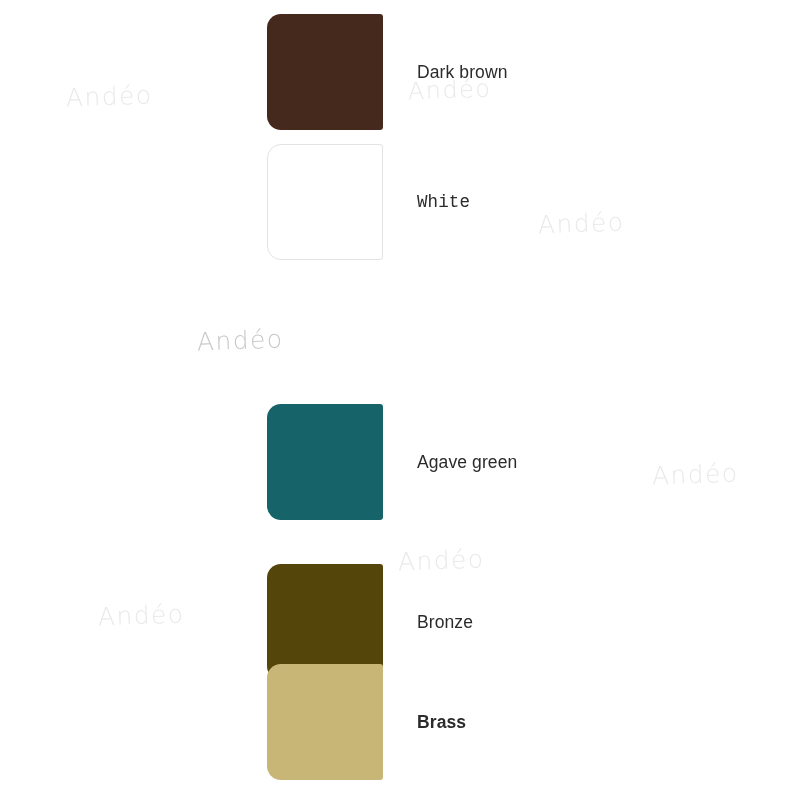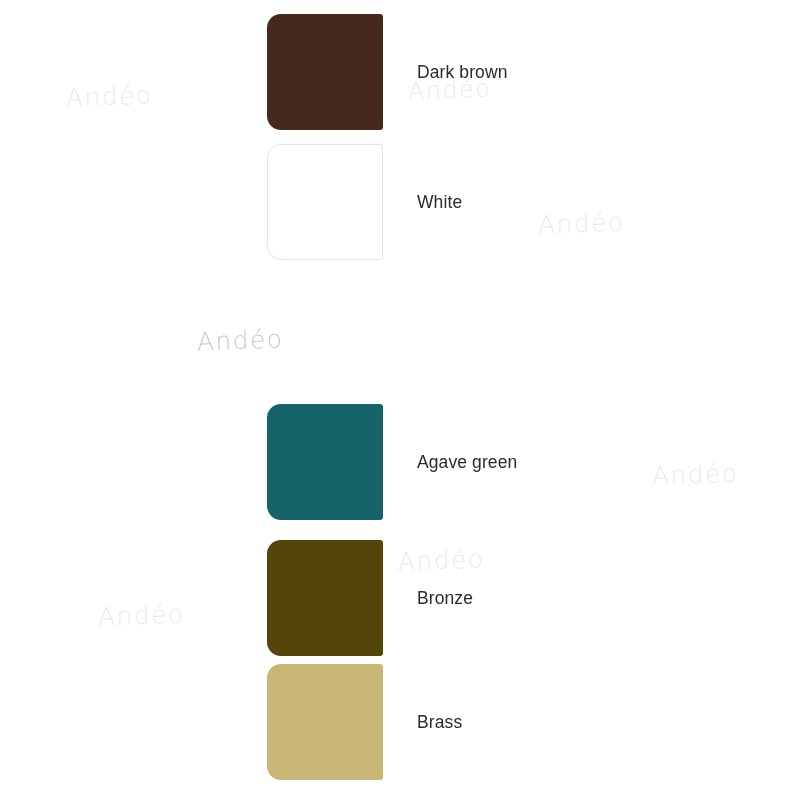--- a/index.html
+++ b/index.html
@@ -89,37 +89,37 @@
 
 <div id="canvas">
 
   <div id="swatch-list">
 
     <div class="swatch-row" style="top:14px;">
       <div class="swatch-chip" style="background:#46291d;"></div>
       <div class="swatch-label">Dark brown</div>
     </div>
 
-    <div class="swatch-row" style="top:144px;">
+    <div class="swatch-row" style="top:144px;font-family:Liberation Mono, monospace;">
       <div class="swatch-chip bordered" style="background:#ffffff;"></div>
       <div class="swatch-label">White</div>
     </div>
 
 
     <div class="swatch-row" style="top:404px;text-align:right;">
       <div class="swatch-chip" style="background:#166469;"></div>
       <div class="swatch-label">Agave green</div>
     </div>
 
-    <div class="swatch-row" style="top:540px;">
+    <div class="swatch-row" style="top:564px;">
       <div class="swatch-chip" style="background:#54450b;"></div>
       <div class="swatch-label">Bronze</div>
     </div>
 
-    <div class="swatch-row" style="top:664px;">
+    <div class="swatch-row" style="top:664px;font-weight:bold;">
       <div class="swatch-chip" style="background:#c8b677;"></div>
       <div class="swatch-label">Brass</div>
     </div>
 
   </div>
 
   <div id="watermark-layer">
     <div class="watermark wm-1">Andéo</div>
     <div class="watermark wm-2">Andéo</div>
     <div class="watermark wm-3">Andéo</div>

